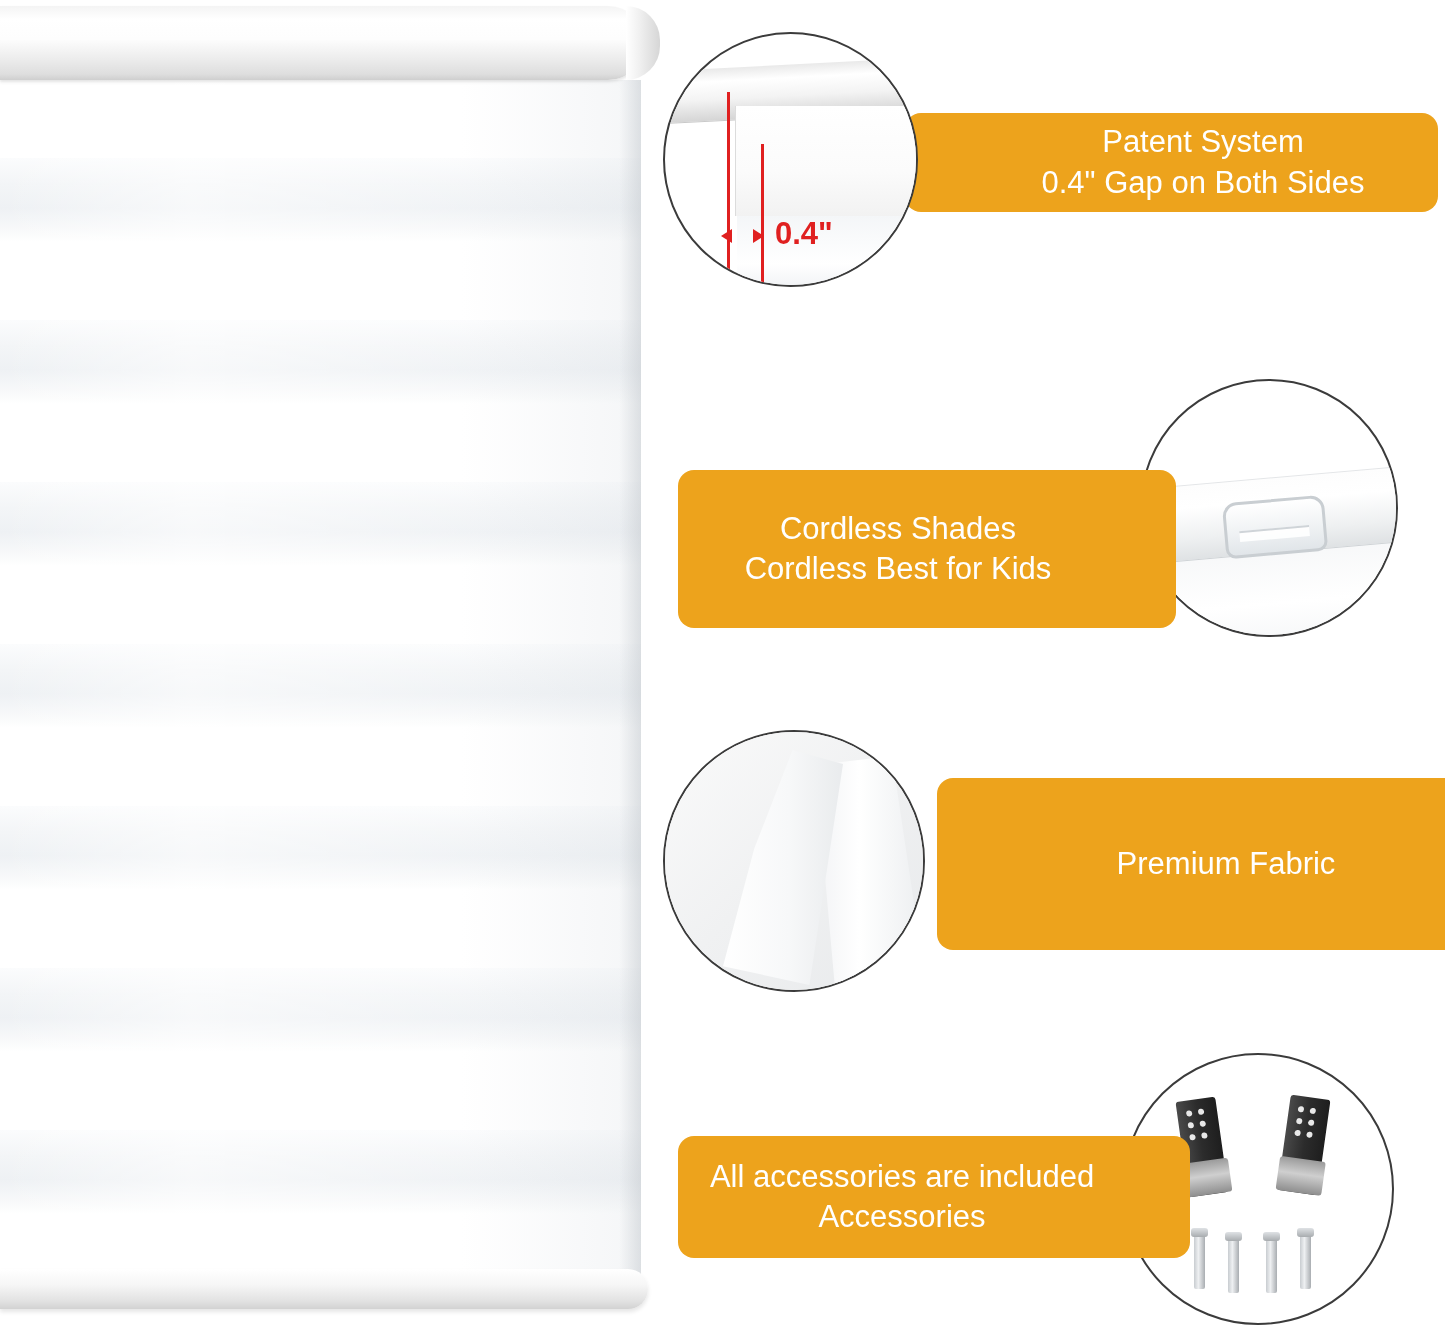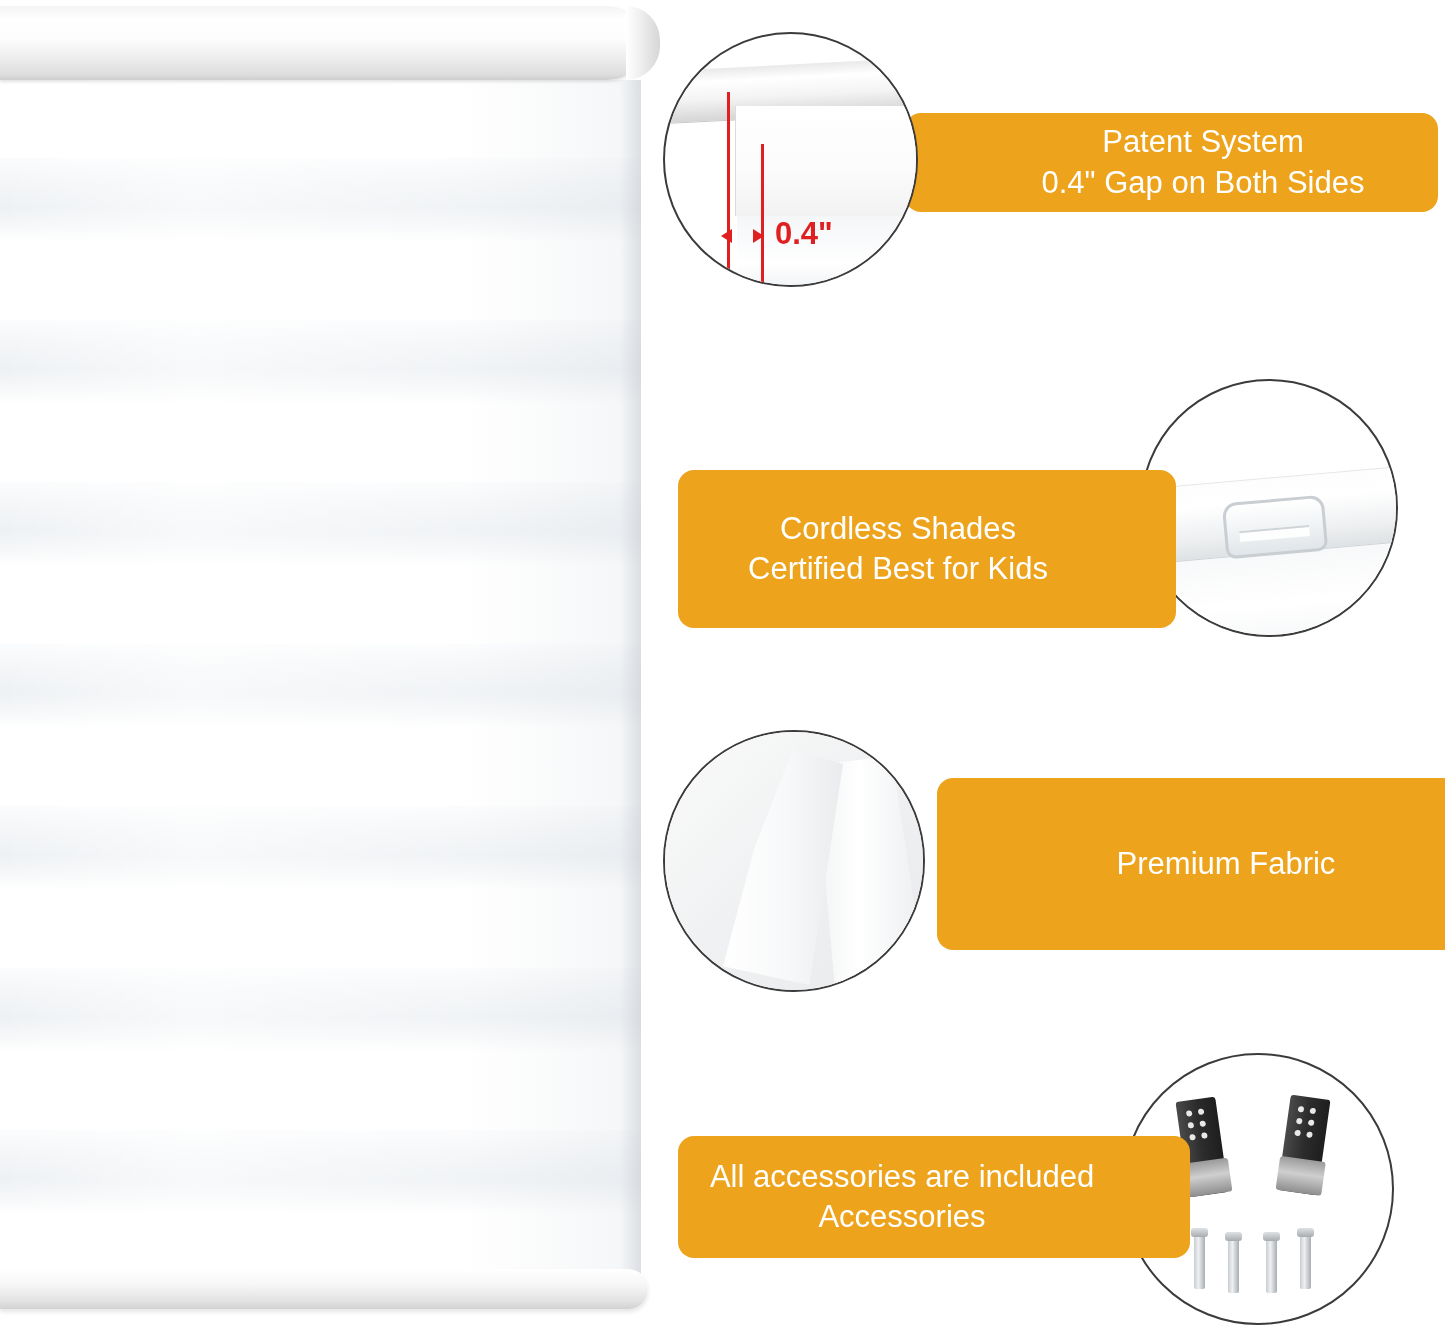--- a/index.html
+++ b/index.html
@@ -286,21 +286,21 @@
 </div>
 
 <div class="feature">
   <div class="bubble" id="f2-bubble">
     <div class="bar2"></div>
     <div class="bar"></div>
     <div class="handle"></div>
   </div>
   <div class="callout" id="f2-callout">
     <div class="line">Cordless Shades</div>
-    <div class="line">Certified Best for Kids</div>
+    <div class="line">Cordless Best for Kids</div>
   </div>
 </div>
 
 <div class="feature">
   <div class="callout" id="f3-callout">
     <div class="line">Premium Fabric</div>
   </div>
   <div class="bubble" id="f3-bubble">
     <div class="sheet"></div>
     <div class="fold2"></div>

